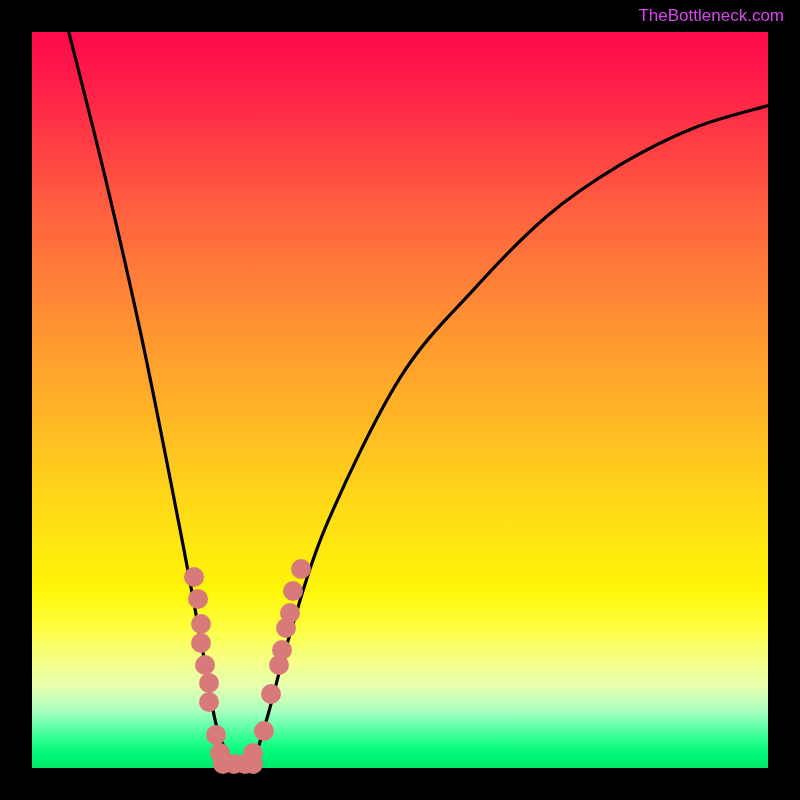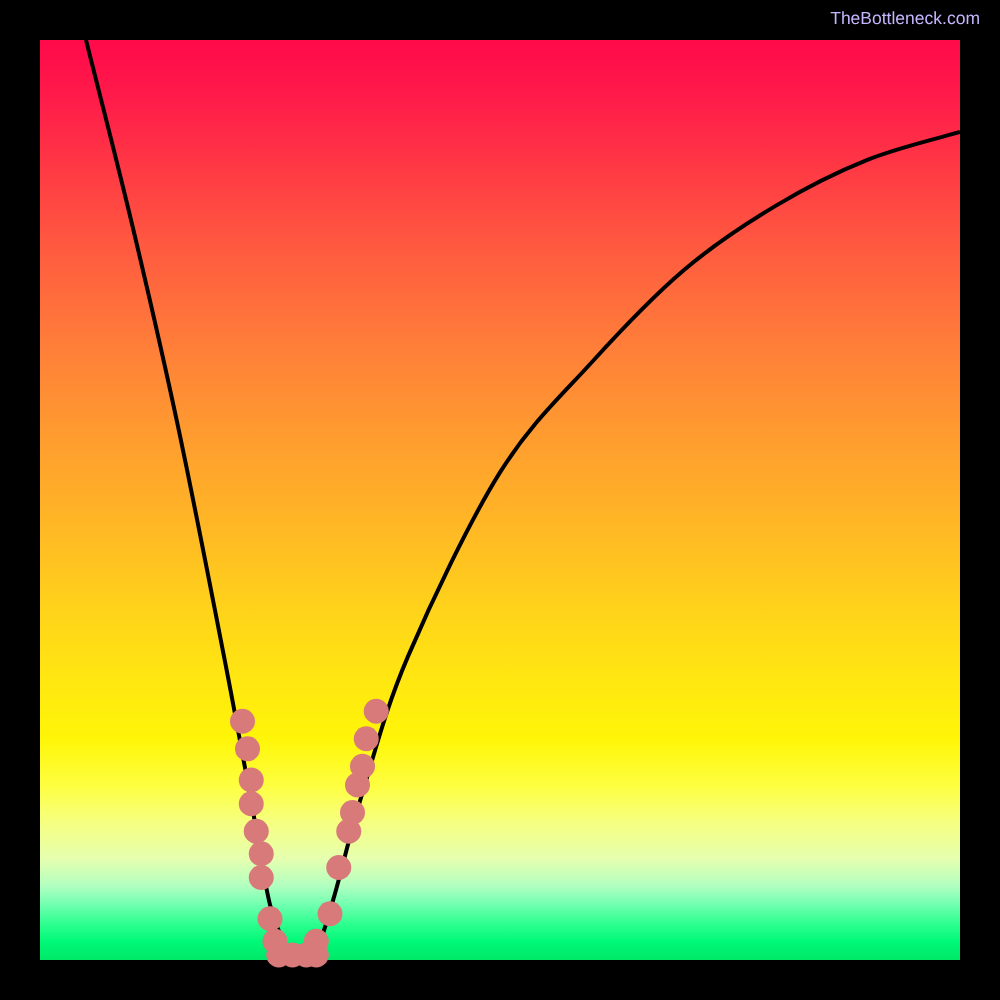--- a/index.html
+++ b/index.html
@@ -34,22 +34,22 @@
       #70ffb0 94%,
       #30ff90 96%,
       #00f878 98%,
       #00e868 100%);
   }
   .watermark {
     position: absolute;
     top: 6px;
     right: 16px;
     font-family: Arial, Helvetica, sans-serif;
-    font-size: 14px;
-    color: #c4b5fd;
+    font-size: 17px;
+    color: #d946ef;
     font-weight: 400;
     letter-spacing: 0px;
   }
   svg.curves {
     position: absolute;
     left: 0;
     top: 0;
     width: 736px;
     height: 736px;
   }

